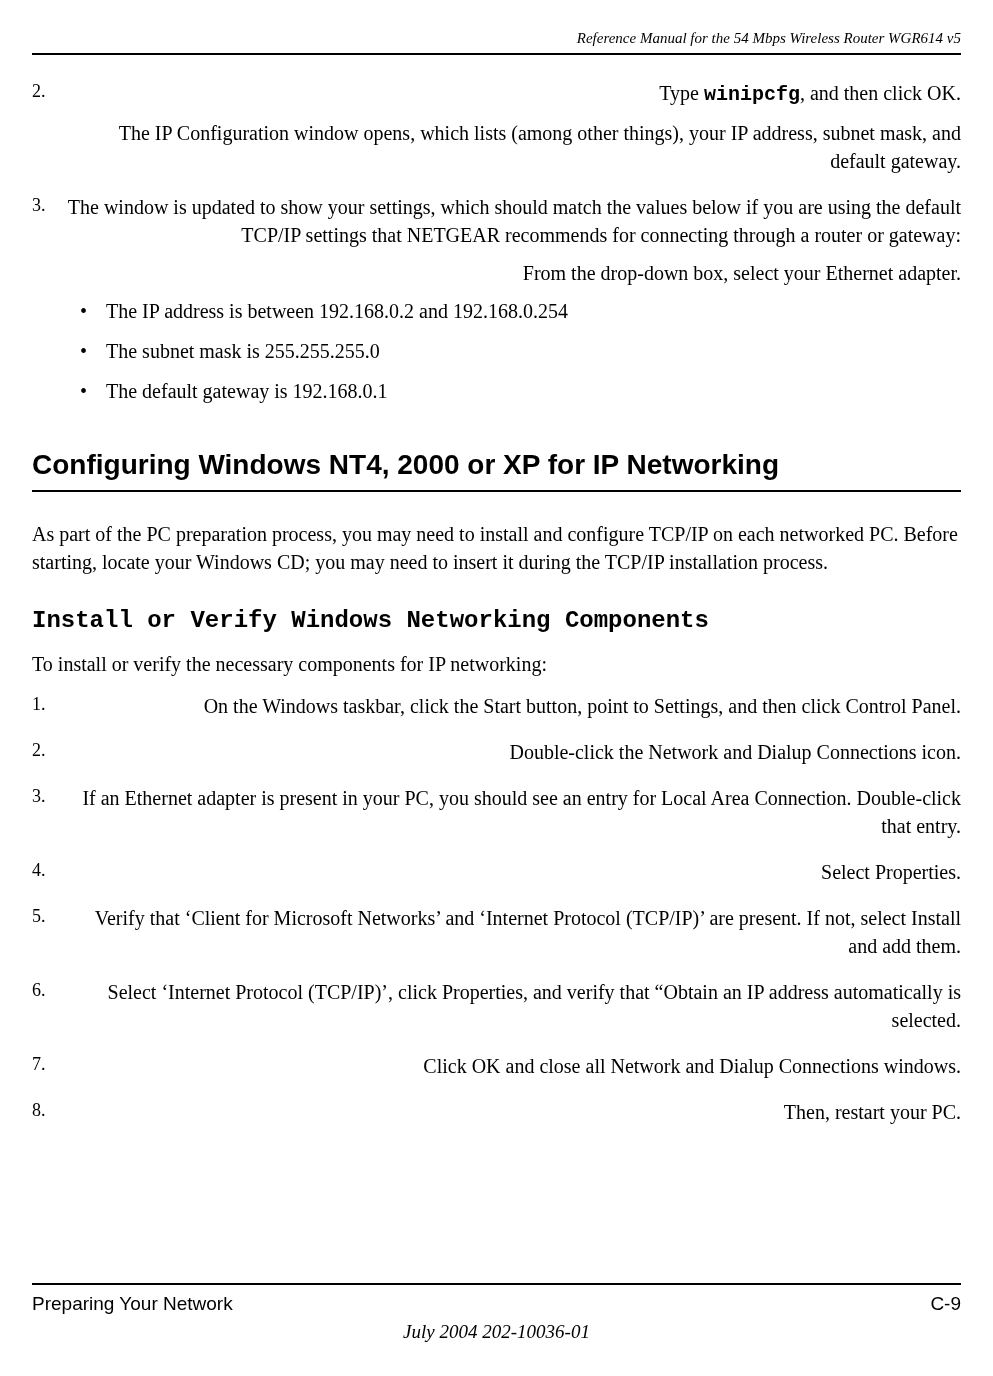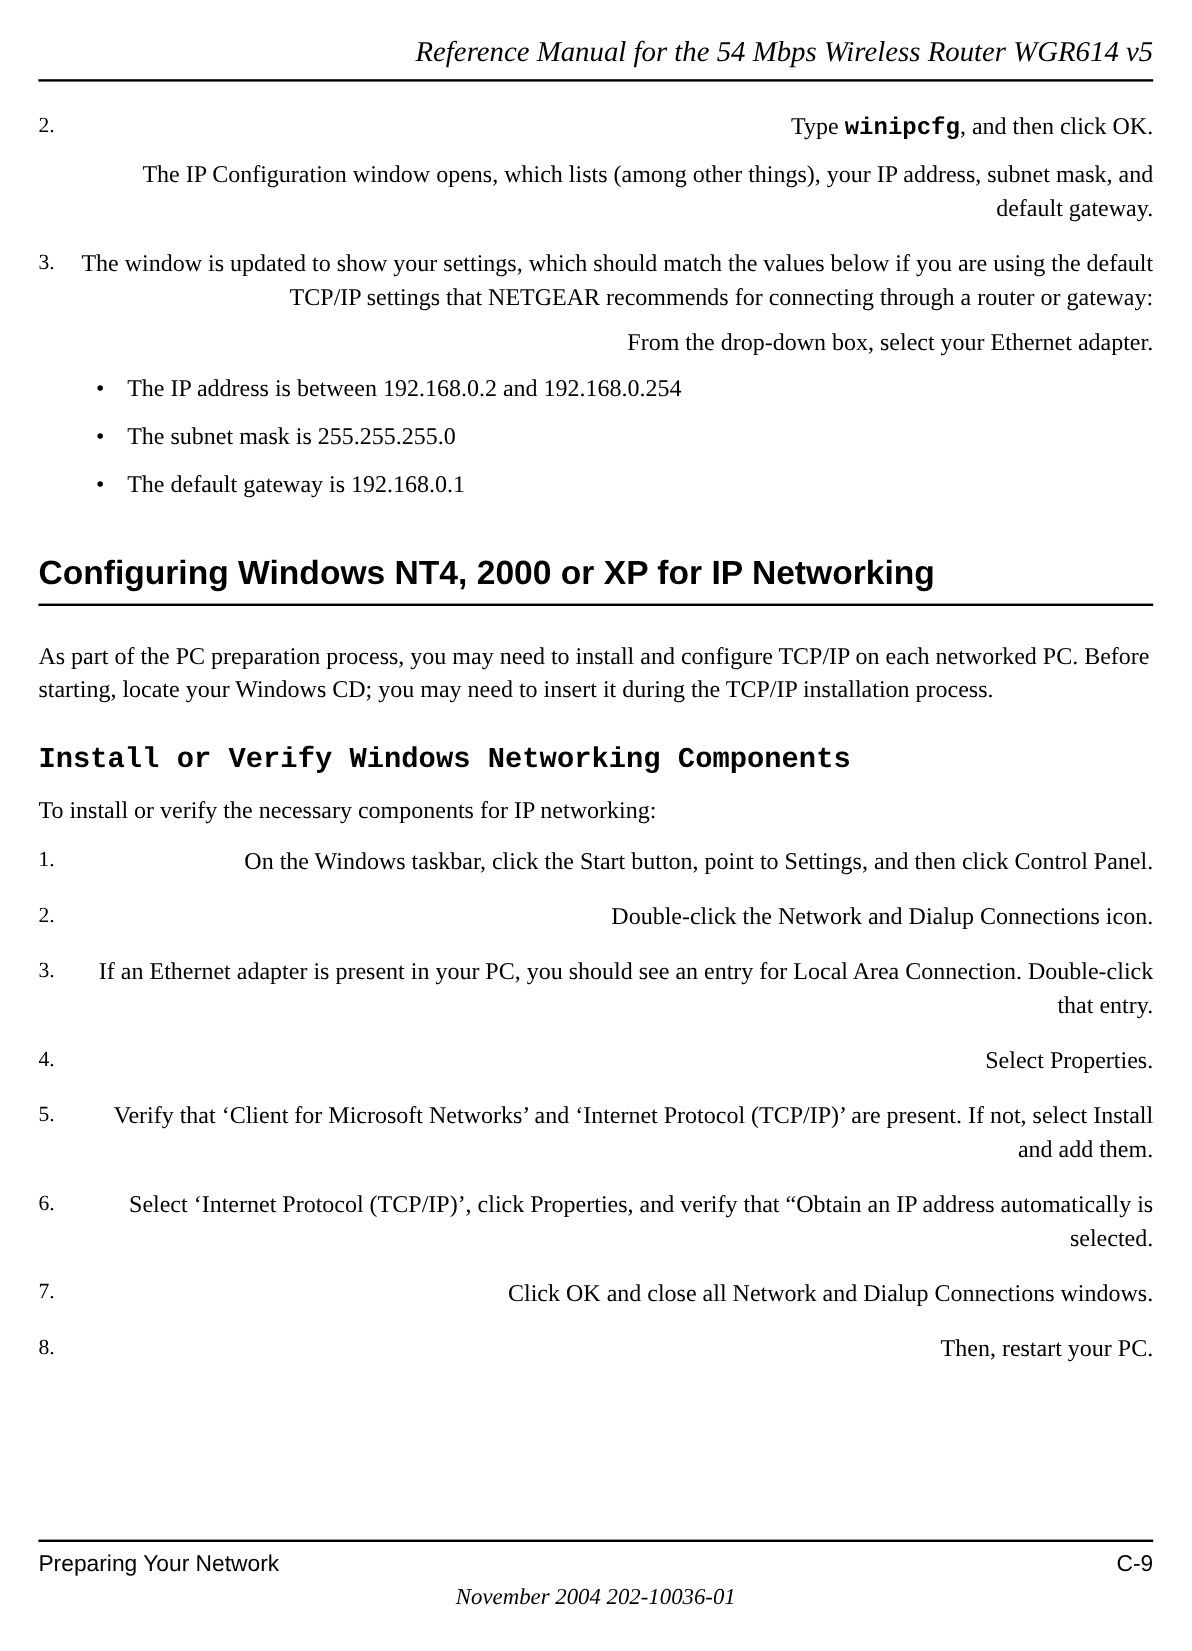--- a/index.html
+++ b/index.html
@@ -14,21 +14,21 @@
       color: #000;
       background: #fff;
       width: 993px;
       height: 1376px;
       padding: 28px 32px 0 32px;
       position: relative;
     }
     .header-title {
       font-style: italic;
       text-align: right;
-      font-size: 24px;
+      font-size: 15px;
       margin-bottom: 4px;
     }
     .header-rule {
       border: none;
       border-top: 2px solid #000;
       margin-bottom: 24px;
     }
     .num-item {
       display: flex;
       margin-bottom: 8px;
@@ -205,14 +205,14 @@
       <p>Then, restart your PC.</p>
     </div>
 </div>
 
 <div class="footer">
   <hr class="footer-rule">
   <div class="footer-row">
     <span>Preparing Your Network</span>
     <span>C-9</span>
   </div>
-  <div class="footer-date">November 2004 202-10036-01</div>
+  <div class="footer-date">July 2004 202-10036-01</div>
 </div>
 
 </body></html>

